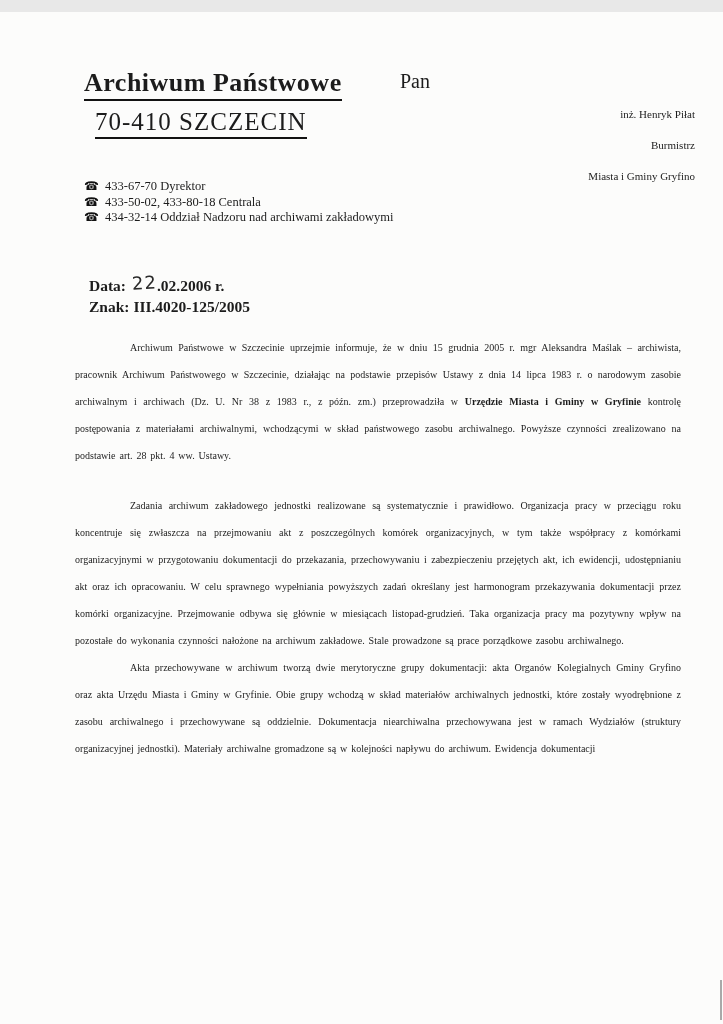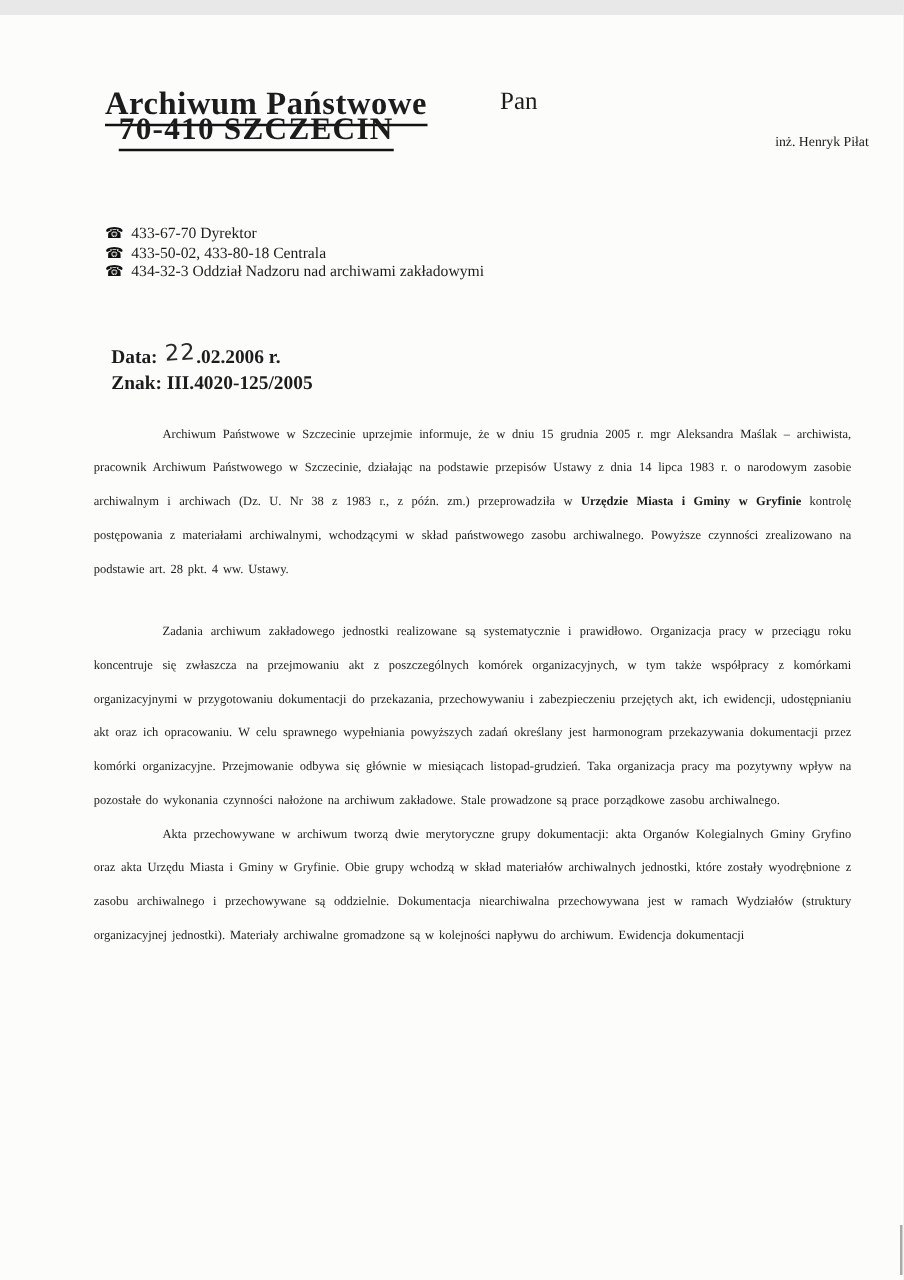--- a/index.html
+++ b/index.html
@@ -26,23 +26,23 @@
     font-size: 26px;
     font-weight: 700;
     letter-spacing: 0.5px;
     border-bottom: 2.5px solid #121212;
     padding-bottom: 1px;
     white-space: nowrap;
   }
   .org-postal {
     position: absolute;
     left: 95px;
-    top: 78px;
+    top: 96px;
     font-size: 25px;
-    font-weight: 700;
+    font-weight: 400;
     letter-spacing: 1px;
     border-bottom: 2.5px solid #121212;
     padding-bottom: 1px;
     white-space: nowrap;
   }
   .org-street {
     position: absolute;
     left: 61px;
     top: 134px;
     font-family: "DejaVu Serif", serif;
@@ -150,27 +150,29 @@
     <div class="phone-row">
       <span class="icon">☎</span>
       <span>433-67-70 Dyrektor</span>
     </div>
     <div class="phone-row">
       <span class="icon">☎</span>
       <span>433-50-02, 433-80-18 Centrala</span>
     </div>
     <div class="phone-row">
       <span class="icon">☎</span>
-      <span>434-32-3 Oddział Nadzoru nad archiwami zakładowymi</span>
+      <span>434-32-14 Oddział Nadzoru nad archiwami zakładowymi</span>
     </div>
   </div>
 
   <div class="salutation">Pan</div>
   <div class="recipient">
     <div>inż. Henryk Piłat</div>
+    <div>Burmistrz</div>
+    <div>Miasta i Gminy Gryfino</div>
   </div>
 
   <div class="reference">
     <div><span>Data:</span><span class="handwritten">22</span><span>.02.2006 r.</span></div>
     <div><span>Znak:</span>&nbsp;<span>III.4020-125/2005</span></div>
   </div>
 
   <div class="body-text">
     <p class="gap-after"><span>Archiwum Państwowe w Szczecinie uprzejmie informuje, że w dniu 15 grudnia 2005 r. mgr Aleksandra Maślak – archiwista, pracownik Archiwum Państwowego w Szczecinie, działając na podstawie przepisów Ustawy z dnia 14 lipca 1983 r. o narodowym zasobie archiwalnym i archiwach (Dz. U. Nr 38 z 1983 r., z późn. zm.) przeprowadziła w </span><span class="bold-inline">Urzędzie Miasta i Gminy w Gryfinie</span><span> kontrolę postępowania z materiałami archiwalnymi, wchodzącymi w skład państwowego zasobu archiwalnego. Powyższe czynności zrealizowano na podstawie art. 28 pkt. 4 ww. Ustawy.</span></p>
     <p>Zadania archiwum zakładowego jednostki realizowane są systematycznie i prawidłowo. Organizacja pracy w przeciągu roku koncentruje się zwłaszcza na przejmowaniu akt z poszczególnych komórek organizacyjnych, w tym także współpracy z komórkami organizacyjnymi w przygotowaniu dokumentacji do przekazania, przechowywaniu i zabezpieczeniu przejętych akt, ich ewidencji, udostępnianiu akt oraz ich opracowaniu. W celu sprawnego wypełniania powyższych zadań określany jest harmonogram przekazywania dokumentacji przez komórki organizacyjne. Przejmowanie odbywa się głównie w miesiącach listopad-grudzień. Taka organizacja pracy ma pozytywny wpływ na pozostałe do wykonania czynności nałożone na archiwum zakładowe. Stale prowadzone są prace porządkowe zasobu archiwalnego.</p>

